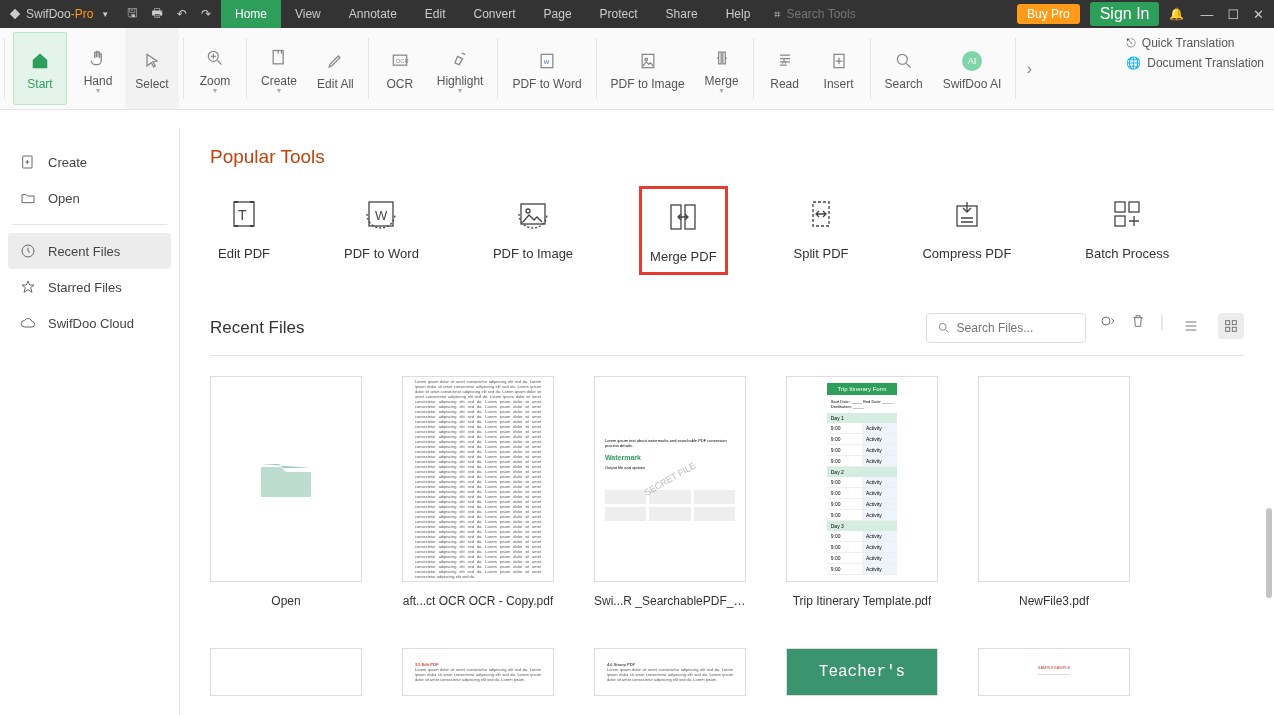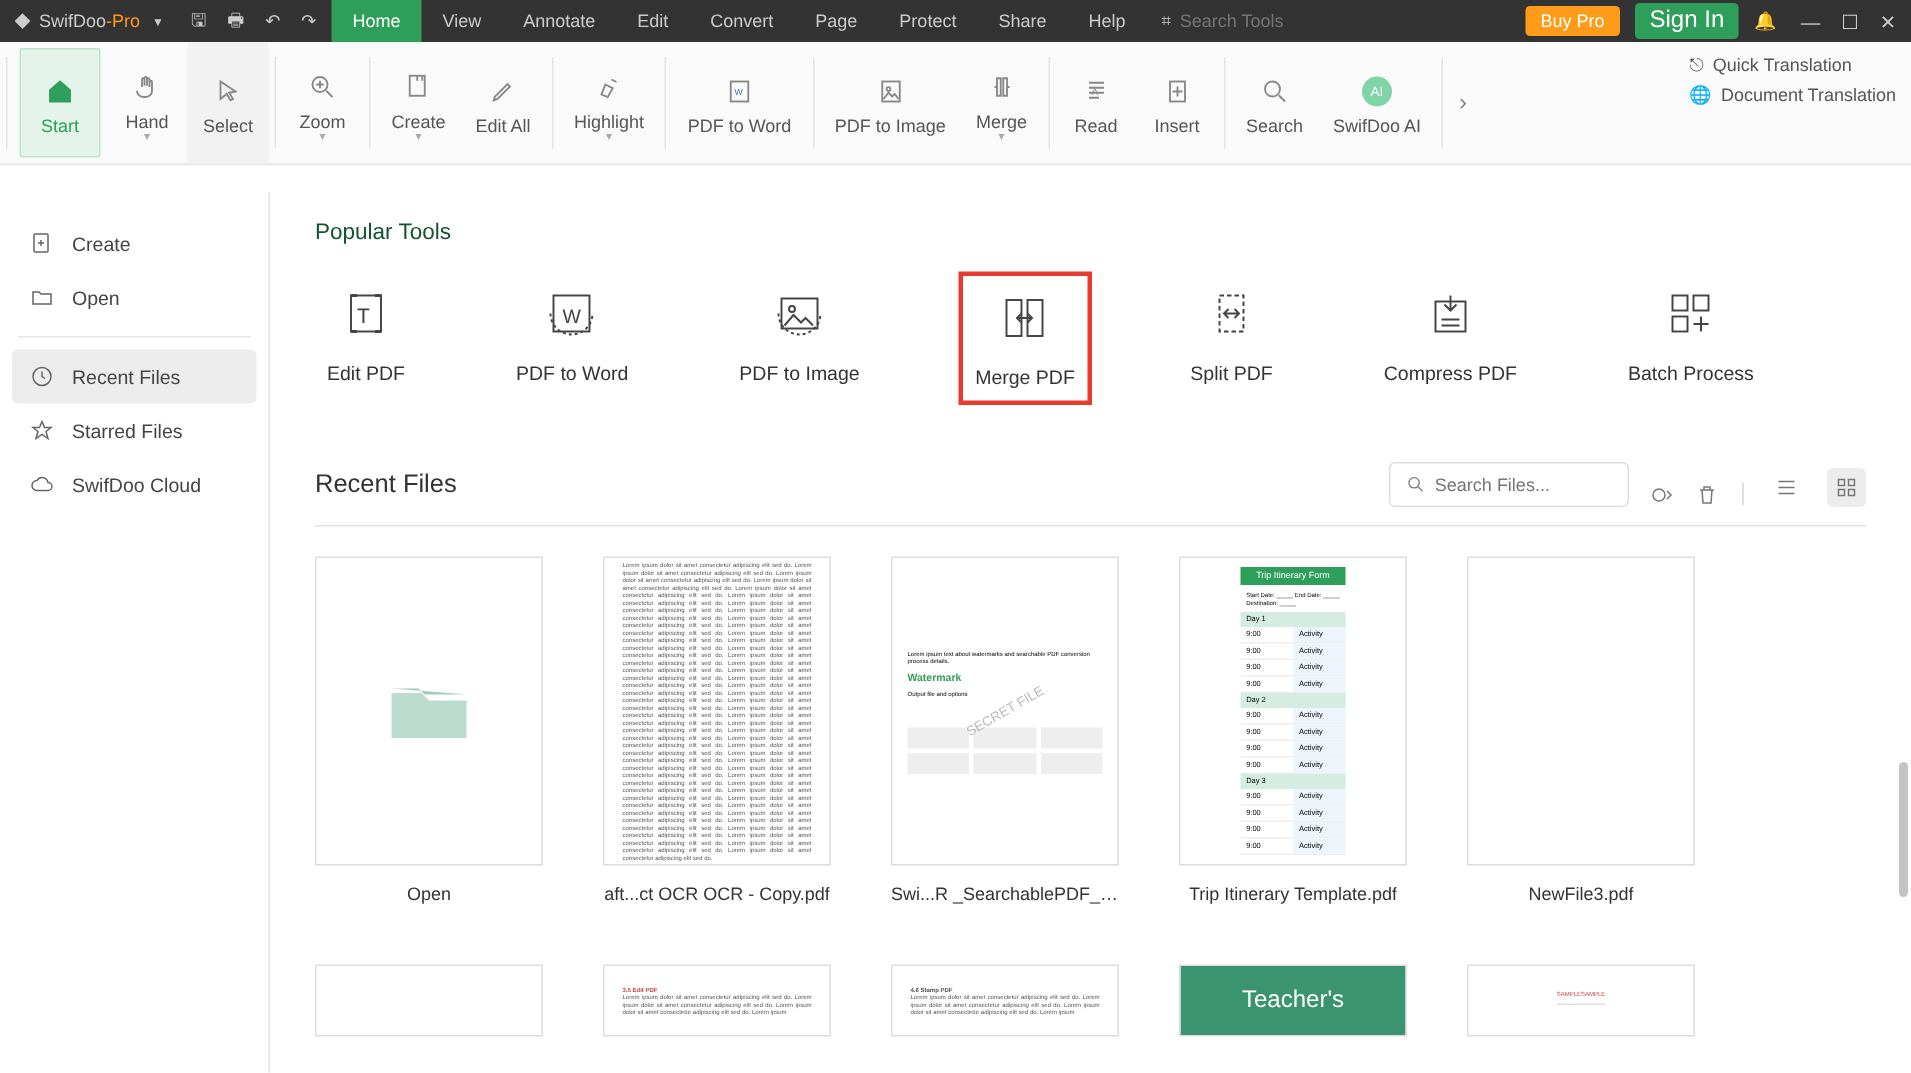--- a/index.html
+++ b/index.html
@@ -41,30 +41,30 @@
 
 
 .main { display: flex; height: calc(715px - 28px - 82px); margin-top: 18px; }
 .sidebar { width: 180px; border-right: 1px solid #e4e4e4; padding: 16px 8px; }
 .sidebar hr { border: none; border-top: 1px solid #e4e4e4; margin: 8px 4px; }
 .sidebar-item { display: flex; align-items: center; gap: 12px; padding: 10px 12px; font-size: 13px; color: #444; cursor: pointer; border-radius: 4px; }
 .sidebar-item.active { background: #ececec; }
 .sidebar-item svg { width: 16px; height: 16px; fill: none; stroke: #666; stroke-width: 1.5; }
 
 .content { flex: 1; padding: 18px 30px 0 30px; overflow: hidden; position: relative; }
-.section-title { font-size: 15px; color: #14532d; margin-bottom: 18px; }
+.section-title { font-size: 19px; color: #c2410c; margin-bottom: 18px; }
 .popular-tools { display: flex; gap: 58px; margin-bottom: 38px; }
 .tool { display: flex; flex-direction: column; align-items: center; gap: 12px; cursor: pointer; font-size: 13px; color: #333; padding: 8px; }
 .tool.highlighted { border: 3px solid #e63b2e; }
 .tool .ticon { width: 40px; height: 40px; display: flex; align-items: center; justify-content: center; }
 .tool .ticon svg { width: 36px; height: 36px; fill: none; stroke: #444; stroke-width: 1.3; }
 
 .recent-header { display: flex; align-items: center; justify-content: space-between; margin-bottom: 12px; }
 .recent-header .title { font-size: 17px; color: #333; }
-.recent-header .controls { display: flex; align-items: flex-end; gap: 14px; }
+.recent-header .controls { display: flex; align-items: flex-start; gap: 14px; }
 .recent-header .search-box { border: 1px solid #ddd; border-radius: 4px; padding: 6px 10px; display: flex; align-items: center; gap: 6px; width: 160px; }
 .recent-header .search-box input { border: none; outline: none; font-size: 12px; width: 100%; }
 .recent-header .controls svg { width: 16px; height: 16px; fill: none; stroke: #777; stroke-width: 1.5; cursor: pointer; }
 .view-btn { width: 26px; height: 26px; display: flex; align-items: center; justify-content: center; border-radius: 4px; }
 .view-btn.active { background: #ececec; }
 .hr { border: none; border-top: 1px solid #e4e4e4; margin-bottom: 20px; }
 
 .files-grid { display: flex; flex-wrap: wrap; gap: 40px 40px; }
 .file-card { width: 152px; display: flex; flex-direction: column; align-items: center; gap: 12px; cursor: pointer; }
 .file-thumb { width: 152px; height: 206px; border: 1px solid #ddd; background: #fff; display: flex; align-items: center; justify-content: center; overflow: hidden; position: relative; }
@@ -75,21 +75,21 @@
 .folder-icon svg { width: 60px; height: 50px; }
 .text-thumb { padding: 12px; font-size: 4px; line-height: 5px; color: #555; text-align: justify; }
 .watermark-thumb { padding: 10px; font-size: 5px; }
 .watermark-thumb .wm { color: #2e9e5b; font-size: 7px; font-weight: bold; }
 .watermark-thumb .diag { position: absolute; top: 50%; left: 50%; transform: translate(-50%,-50%) rotate(-30deg); color: #bbb; font-size: 9px; }
 .trip-thumb { font-size: 5px; }
 .trip-thumb .header { background: #2e9e5b; color: #fff; text-align: center; padding: 3px; font-size: 6px; }
 .trip-thumb .row { display: flex; border-bottom: 1px solid #eee; }
 .trip-thumb .row > div { flex: 1; padding: 2px 4px; }
 .trip-thumb .day { background: #d4ede0; padding: 2px 4px; font-size: 5px; }
-.teacher-thumb { background: linear-gradient(#3a9470,#3a9470); color: #fff; display: flex; align-items: center; justify-content: center; font-family: Liberation Sans, sans-serif; font-size: 16px; height: 100%; width: 100%; }
+.teacher-thumb { background: linear-gradient(#3a9470,#3a9470); color: #fff; display: flex; align-items: center; justify-content: center; font-family: Liberation Mono, monospace; font-size: 16px; height: 100%; width: 100%; }
 
 .scroll-indicator { position: absolute; right: 2px; top: 380px; width: 6px; height: 90px; background: #c4c4c4; border-radius: 3px; }
 </style>
 </head>
 <body>
 
 <div class="titlebar">
   <div class="logo">
     <svg viewBox="0 0 24 24">
         <path d="M3 12 L12 3 L21 12 L12 21 Z"></path>
@@ -181,20 +181,29 @@
     </div>
     <div class="ribbon-item">
       <div class="ico">
         <svg viewBox="0 0 24 24">
           <path d="M5 19l3-1 10-10-2-2L6 16z"></path>
         </svg>
       </div>
       <div class="lbl">Edit All</div>
     </div>
     <div class="ribbon-sep"></div>
+    <div class="ribbon-item">
+      <div class="ico">
+        <svg viewBox="0 0 24 24">
+          <rect x="4" y="5" width="16" height="12"></rect>
+          <text x="7" y="14" font-size="7" fill="#888" stroke="none">OCR</text>
+        </svg>
+      </div>
+      <div class="lbl">OCR</div>
+    </div>
     <div class="ribbon-item">
       <div class="ico">
         <svg viewBox="0 0 24 24">
           <path d="M6 18l3-8 6 3-4 7zM14 6l4 2"></path>
         </svg>
       </div>
       <div class="lbl">Highlight</div>
       <div class="drop">▾</div>
     </div>
     <div class="ribbon-sep"></div>

